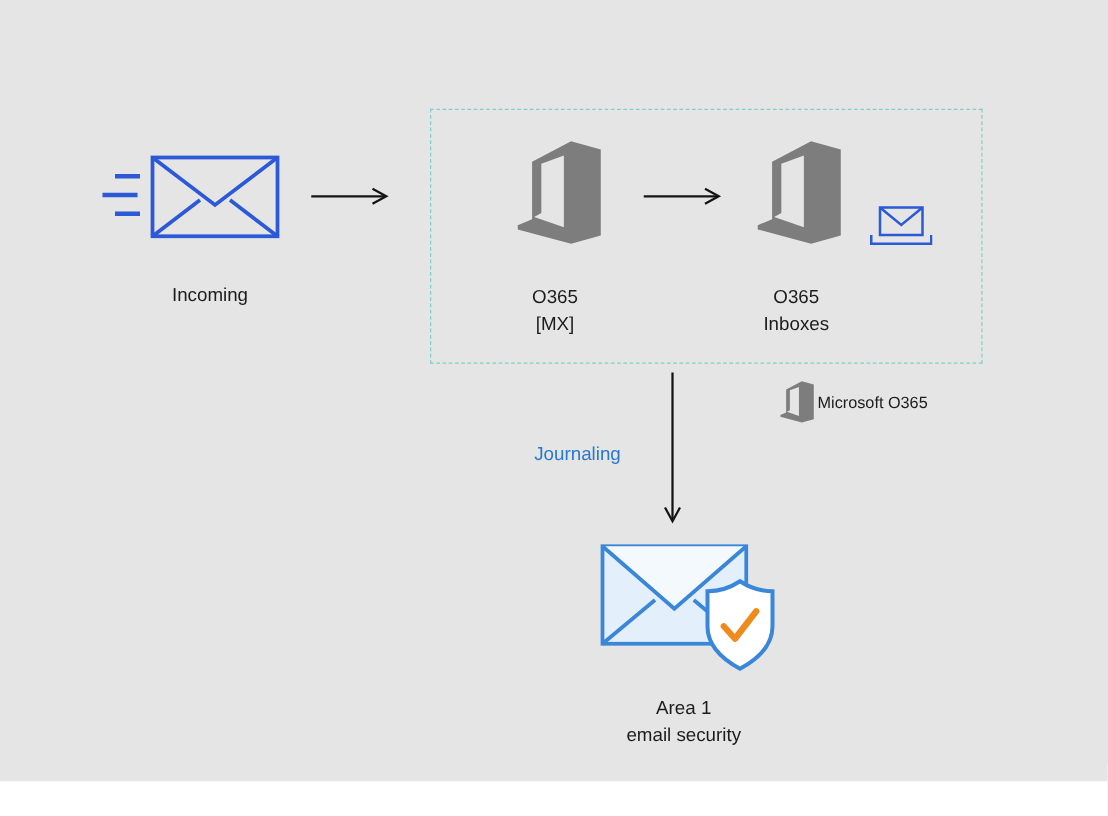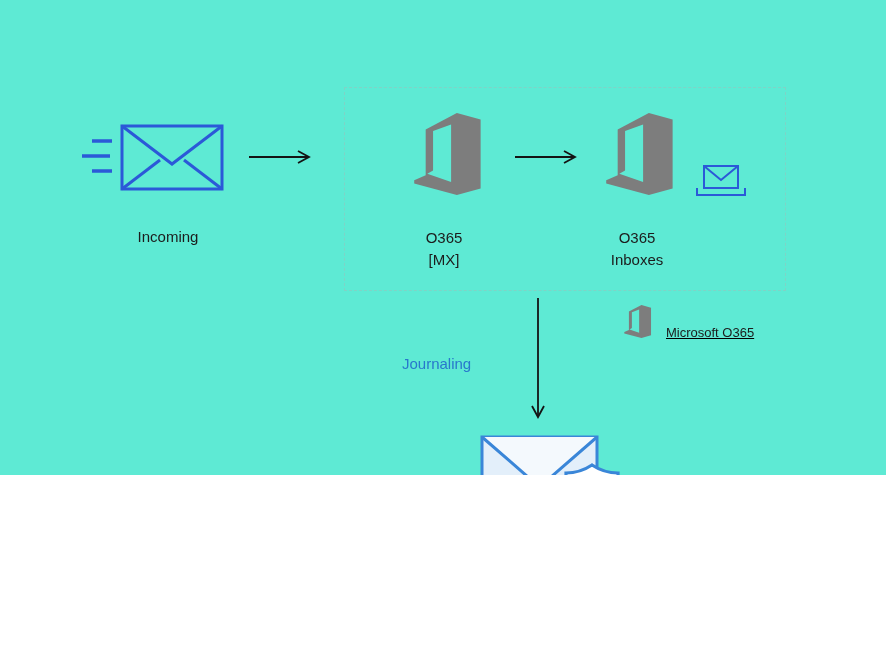--- a/index.html
+++ b/index.html
@@ -8,26 +8,26 @@
     --c-o365-gray:#7d7d7d;
     --c-journaling-blue:#2878cc;
     --c-area1-blue:#3a86d8;
     --c-area1-fill:#e3effa;
     --c-shield-check-orange:#ef8a1d;
     --c-arrow:#141414;
     --c-text:#1c1c1c;
   }
   *{margin:0;padding:0;box-sizing:border-box;}
   body{background:#ffffff;font-family:"Liberation Sans",sans-serif;}
-  .canvas{position:relative;width:886px;height:475px;background:#5eead4;overflow:hidden;}
+  .canvas{position:relative;width:886px;height:625px;background:#e5e5e5;overflow:hidden;}
   .abs{position:absolute;}
   .node-label{font-size:15px;line-height:22px;color:var(--c-text);text-align:center;}
-  .legend{display:flex;align-items:flex-end;gap:12px;text-decoration:underline;}
+  .legend{display:flex;align-items:center;}
   .legend-text{font-size:13px;color:var(--c-text);}
-  .journaling{font-size:15px;color:var(--c-journaling-blue);text-align:left;}
+  .journaling{font-size:15px;color:var(--c-journaling-blue);text-align:center;}
   .dashed-box{border:1.5px dashed var(--c-mint-dashed);}
   
   .s-blue{stroke:var(--c-envelope-blue);fill:none;}
   .s-arrow{stroke:var(--c-arrow);fill:none;}
   .f-gray{fill:var(--c-o365-gray);}
   .s-a1{stroke:var(--c-area1-blue);fill:none;}
   .f-a1{fill:var(--c-area1-fill);}
   .f-flap{fill:#f4f9fd;}
   .f-white{fill:#ffffff;}
   .s-orange{stroke:var(--c-shield-check-orange);fill:none;}
@@ -106,14 +106,18 @@
     <polygon class="f-flap" points="6,7 121,7 63.5,57"></polygon>
     <path class="s-a1" d="M6 7 L63.5 57 L121 7" stroke-width="3"></path>
     <path class="s-a1" d="M6 85 L48 50" stroke-width="3"></path>
     <path class="s-a1" d="M121 85 L79 50" stroke-width="3"></path>
     <g transform="translate(86,33)">
       <path class="f-white" d="M30 2 Q42 10 56 10 L56 38 Q56 58 30 72 Q4 58 4 38 L4 10 Q18 10 30 2 Z" stroke="var(--c-area1-blue)" stroke-width="3.2"></path>
       <polyline class="s-orange" points="17,38 26,48 43,26" stroke-width="5" stroke-linecap="round" stroke-linejoin="round"></polyline>
     </g>
   </svg>
 
+  <div class="abs node-label" style="left:457px;top:556px;width:180px;">
+    <div>Area 1</div>
+    <div>email security</div>
+  </div>
 
 </div>
 
 </body></html>

